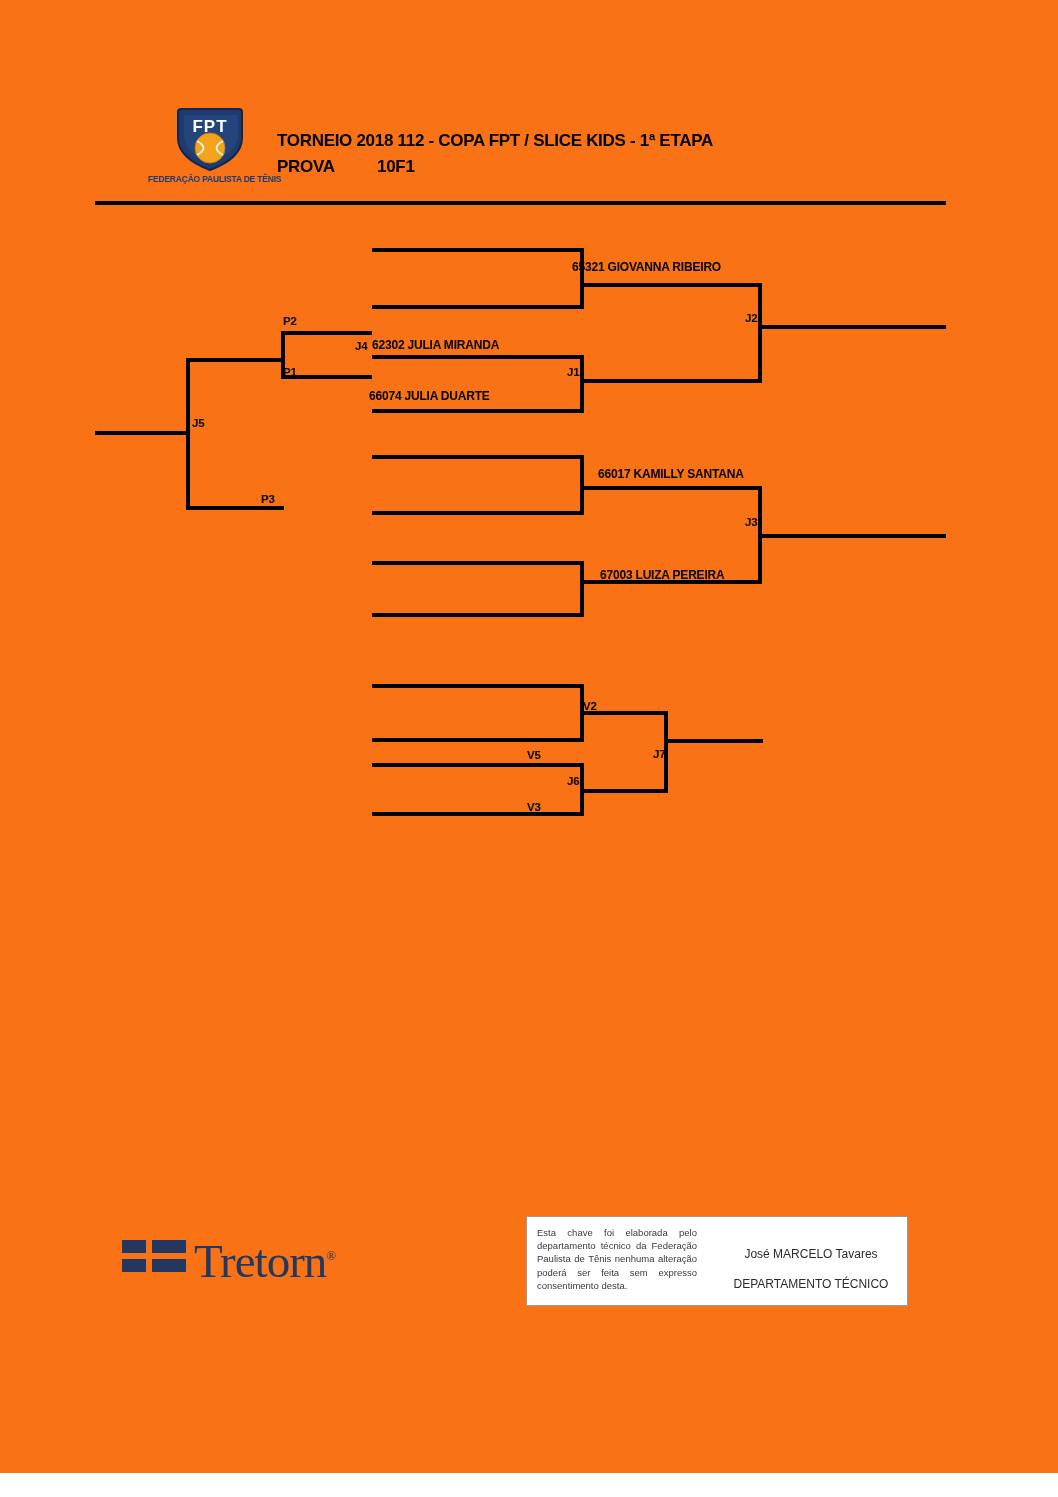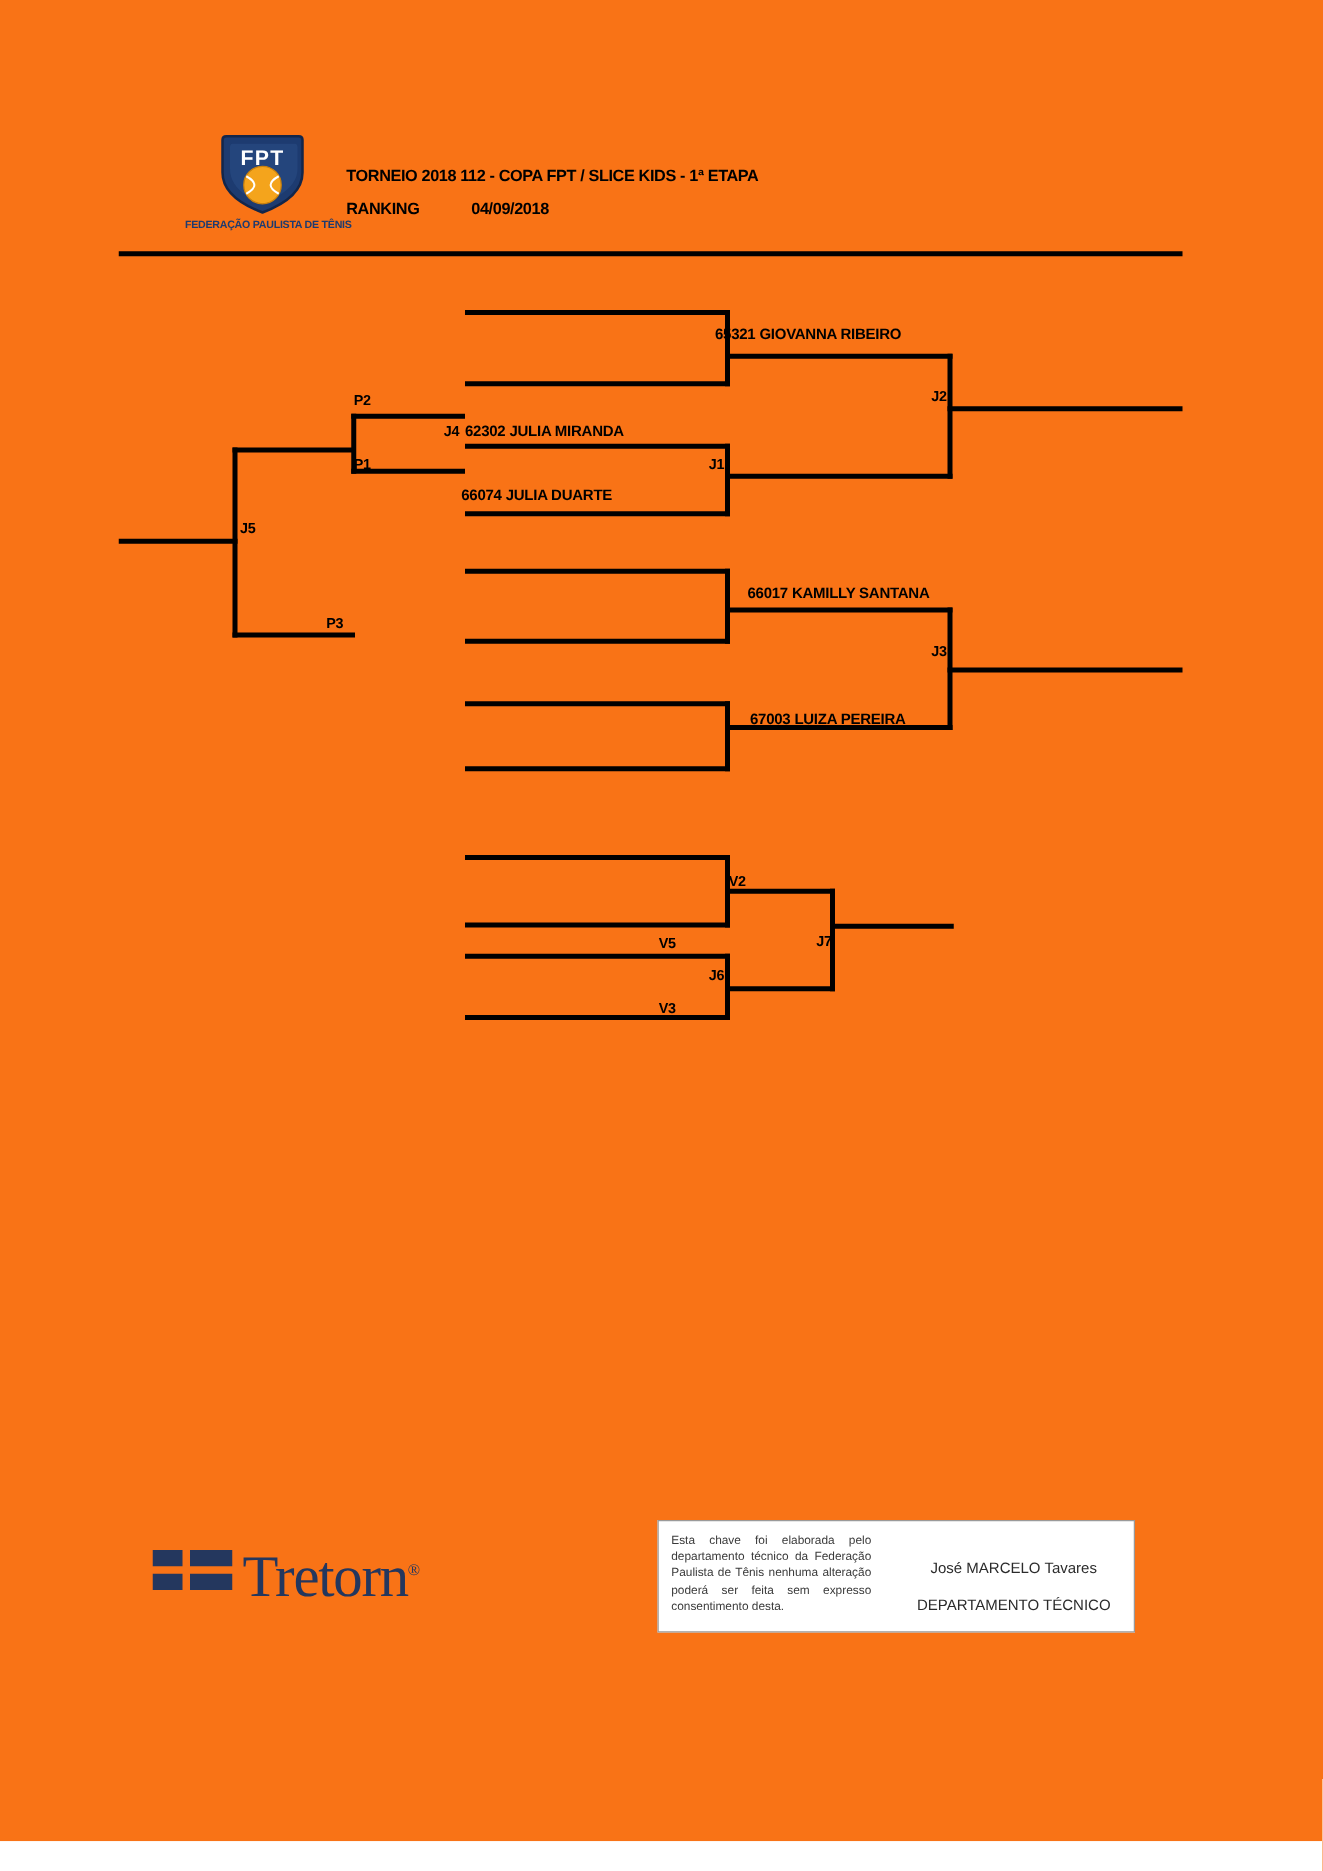--- a/index.html
+++ b/index.html
@@ -49,21 +49,21 @@
     white-space: nowrap;
   }
 
   #header-text {
     position: absolute;
     left: 277px;
     top: 128px;
     width: 690px;
   }
   .hdr-line {
-    font-size: 13px;
+    font-size: 17px;
     font-weight: bold;
     line-height: 26px;
     white-space: nowrap;
     letter-spacing: -0.3px;
   }
   .hdr-line .hdr-label {
     display: inline-block;
     min-width: 100px;
   }
   .hdr-line .hdr-value {
@@ -178,21 +178,21 @@
       <circle cx="38" cy="40" r="15" fill="#f4a41c" stroke="#c9800c" stroke-width="1"></circle>
       <path d="M25 33 Q38 40 25 47" fill="none" stroke="#ffffff" stroke-width="1.6"></path>
       <path d="M51 33 Q38 40 51 47" fill="none" stroke="#ffffff" stroke-width="1.6"></path>
     </svg>
     <div class="logo-caption">FEDERAÇÃO PAULISTA DE TÊNIS</div>
   </div>
 
   <div id="header-text">
     <div class="hdr-line">TORNEIO 2018 112 - COPA FPT / SLICE KIDS - 1ª ETAPA</div>
     <div class="hdr-line">
-      <span class="hdr-label">RANKING</span><span class="hdr-value">04/09/2018</span>
+      <span class="hdr-label">PROVA</span><span class="hdr-value">10F1</span>
     </div>
   </div>
   <div id="header-rule"></div>
 
   <div id="bracket">
 
     <div class="hline" style="left:95px;  top:431px; width:95px;"></div>
     <div class="vline" style="left:186px; top:358px; height:152px;"></div>
     <div class="blabel" style="left:192px; top:417px;">J5</div>
 

